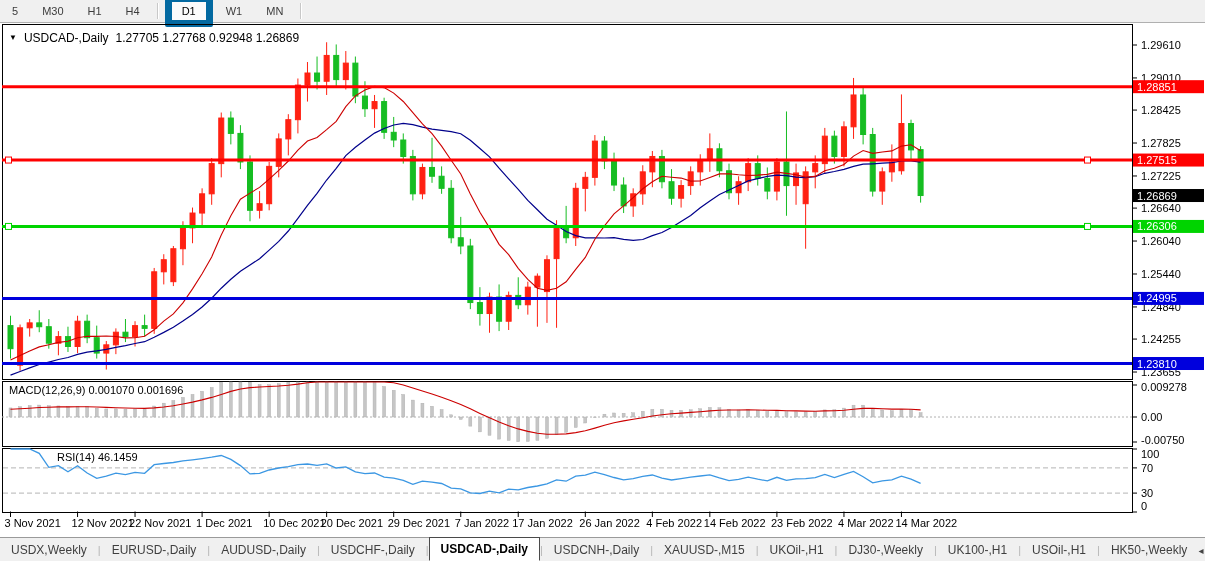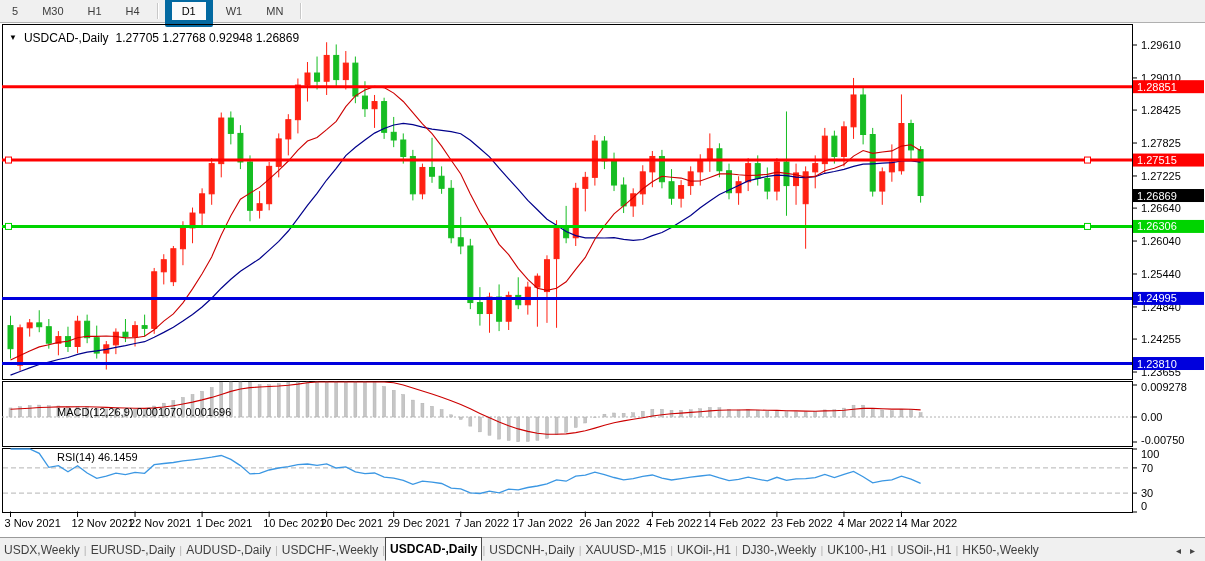--- a/index.html
+++ b/index.html
@@ -9,30 +9,30 @@
   .toolbar{position:absolute;left:0;top:0;width:100%;height:22px;background:#f0f0f0;
     border-bottom:1px solid #b0b0b0;display:flex;align-items:center;font-size:11px;color:#3c3c3c;}
   .tf{padding:2px 10px;margin:0 1px;cursor:default;border:1px solid transparent;line-height:14px;}
   .tf.active{background:#fbfbfb;border:7px solid #0369a1;border-radius:2px;color:#000;}
   .vsep{width:1px;height:16px;background:#c8c8c8;margin:0 5px;border-right:1px solid #fff;}
 
   
   .chart-title{position:absolute;left:9px;top:31px;font-size:12px;color:#000;display:flex;gap:7px;z-index:5;font-weight:500;}
   .chart-title .tri{font-size:8px;line-height:14px;color:#000;}
   .ind-label{position:absolute;left:9px;font-size:11px;color:#000;z-index:5;}
-  #macd-label{top:406px;margin-left:48px;}
+  #macd-label{top:384px;}
   #rsi-label{top:451px;padding-left:48px;}
 
   svg text{font-family:"Liberation Sans",sans-serif;font-size:11px;fill:#000;}
   svg text.badge-txt{fill:#fff;}
 
   
   .tabbar{position:absolute;left:0;top:537px;width:100%;height:24px;background:#f0f0f0;
     border-top:1px solid #9a9a9a;display:flex;align-items:center;font-size:12px;color:#3f3f3f;}
-  .tab{padding:3px 4px;white-space:nowrap;cursor:default;line-height:15px;}
+  .tab{padding:3px 11px;white-space:nowrap;cursor:default;line-height:15px;}
   .tab.active{background:#fff;border:1px solid #4a4a4a;border-bottom:1px solid #fff;
     font-weight:bold;color:#000;margin-top:-2px;padding-top:4px;}
   .tabsep{color:#b5b5b5;font-size:11px;}
   .tab-arrows{margin-left:auto;padding-right:10px;display:flex;gap:9px;color:#444;font-size:10px;}
   .tab-arrows span{cursor:default;}
 </style>
 </head>
 <body>
 
 <div class="window">
@@ -464,21 +464,21 @@
       </g>
     </svg>
 
   <div class="tabbar" id="tabbar">
       <span class="tab">USDX,Weekly</span>
       <span class="tabsep">|</span>
       <span class="tab">EURUSD-,Daily</span>
       <span class="tabsep">|</span>
       <span class="tab">AUDUSD-,Daily</span>
       <span class="tabsep">|</span>
-      <span class="tab">USDCHF-,Weekly</span>
+      <span class="tab">USDCHF-,Daily</span>
       <span class="tabsep">|</span>
       <span class="tab active">USDCAD-,Daily</span>
       <span class="tabsep">|</span>
       <span class="tab">USDCNH-,Daily</span>
       <span class="tabsep">|</span>
       <span class="tab">XAUUSD-,M15</span>
       <span class="tabsep">|</span>
       <span class="tab">UKOil-,H1</span>
       <span class="tabsep">|</span>
       <span class="tab">DJ30-,Weekly</span>

